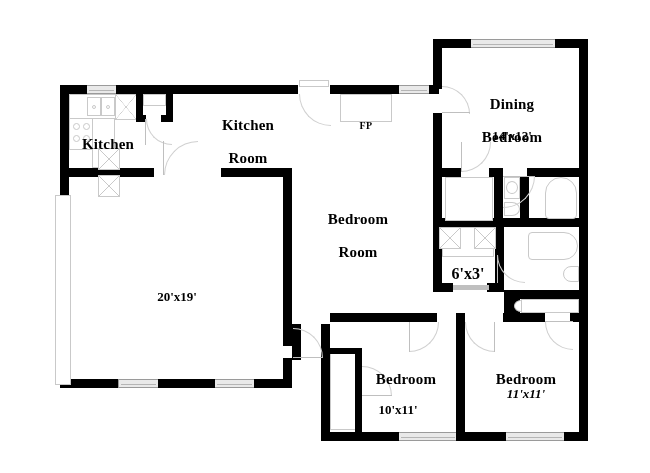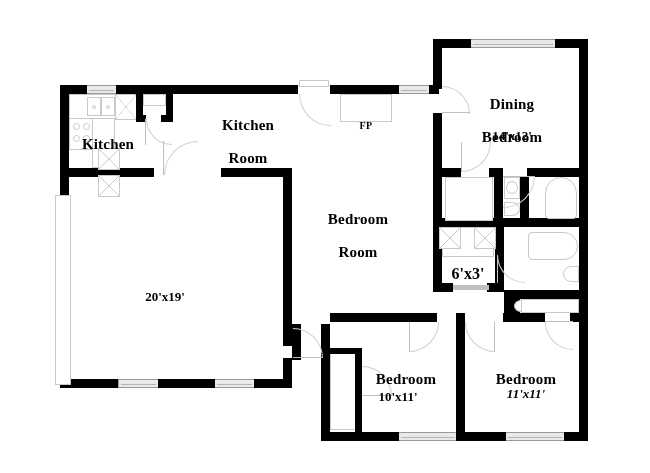--- a/index.html
+++ b/index.html
@@ -203,41 +203,41 @@
 
   <div class="lbl fp" style="left:340px;top:87px;width:52px;line-height:26px;">
     <span>FP</span>
   </div>
 
   <div class="lbl big" style="left:303px;top:195px;width:110px;">
     <span>Bedroom</span><br>
     <span>Room</span>
   </div>
 
-  <div class="lbl mid" style="left:110px;top:276px;width:110px;">
+  <div class="lbl mid" style="left:122px;top:276px;width:110px;">
     <span>20'x19'</span>
   </div>
 
   <div class="lbl big" style="left:452px;top:80px;width:120px;">
     <span>Dining</span><br>
     <span>Bedroom</span>
   </div>
   <div class="lbl mid" style="left:452px;top:115px;width:120px;">
     <span>14'x12'</span>
   </div>
 
 
   <div class="lbl sm" style="left:440px;top:248px;width:56px;">
     <span>6'x3'</span>
   </div>
 
   <div class="lbl big" style="left:356px;top:355px;width:100px;">
     <span>Bedroom</span>
   </div>
-  <div class="lbl mid" style="left:356px;top:376px;width:84px;">
+  <div class="lbl mid" style="left:356px;top:389px;width:84px;">
     <span>10'x11'</span>
   </div>
 
   <div class="lbl big" style="left:472px;top:355px;width:108px;">
     <span>Bedroom</span>
   </div>
   <div class="lbl mid" style="left:472px;top:373px;width:108px;font-style:italic;">
     <span>11'x11'</span>
   </div>
 

